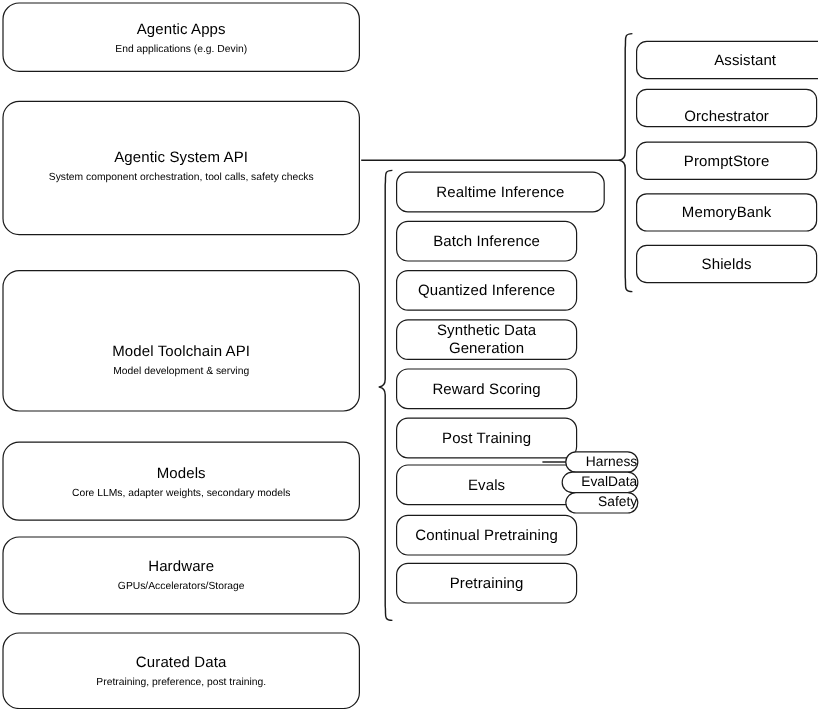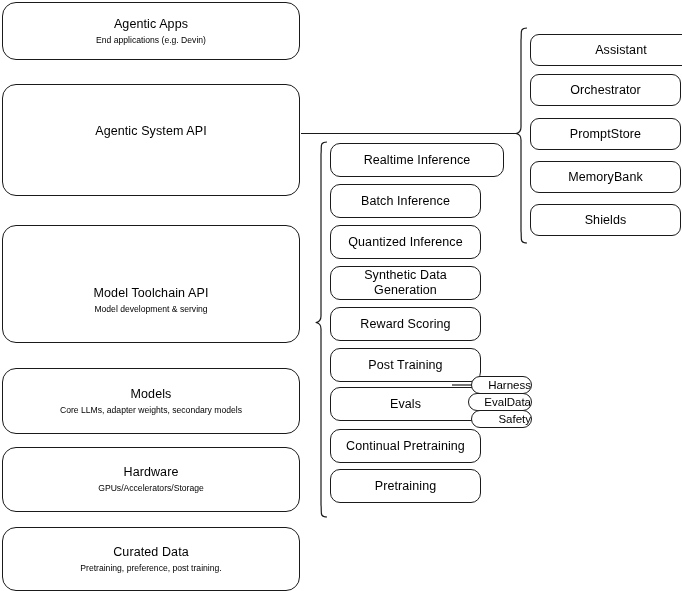--- a/index.html
+++ b/index.html
@@ -125,20 +125,21 @@
   <div class="box layerbox" style="left:2px; top:2px; width:298px; height:58px;">
     <div class="stackinner">
       <div class="title">Agentic Apps</div>
       <div class="subtitle">End applications (e.g. Devin)</div>
     </div>
   </div>
 
   <div class="box layerbox" style="left:2px; top:84px; width:298px; height:112px; justify-content:flex-start; padding-top:39px;">
     <div class="stackinner">
       <div class="title">Agentic System API</div>
+      <div class="subtitle">System component orchestration, tool calls, safety checks</div>
     </div>
   </div>
 
   <div class="box layerbox" style="left:2px; top:225px; width:298px; height:118px; justify-content:flex-start; padding-top:60px;">
     <div class="stackinner">
       <div class="title">Model Toolchain API</div>
       <div class="subtitle">Model development &amp; serving</div>
     </div>
   </div>
 
@@ -197,21 +198,21 @@
   <div class="pill" style="left:468px; top:393px; width:64px; height:18px;">
     <span>EvalData</span>
   </div>
   <div class="pill" style="left:471px; top:410px; width:61px; height:18px;">
     <span>Safety</span>
   </div>
 
   <div class="box rightbox" style="left:530px; top:34px; width:182px; height:32px;">
     <div class="title">Assistant</div>
   </div>
-  <div class="box rightbox" style="left:530px; top:74px; width:151px; height:32px;">
+  <div class="box rightbox" style="left:530px; top:74px; width:151px; height:32px;justify-content:flex-end;">
     <div class="title">Orchestrator</div>
   </div>
   <div class="box rightbox" style="left:530px; top:118px; width:151px; height:32px;">
     <div class="title">PromptStore</div>
   </div>
   <div class="box rightbox" style="left:530px; top:161px; width:151px; height:32px;">
     <div class="title">MemoryBank</div>
   </div>
   <div class="box rightbox" style="left:530px; top:204px; width:151px; height:32px;">
     <div class="title">Shields</div>

